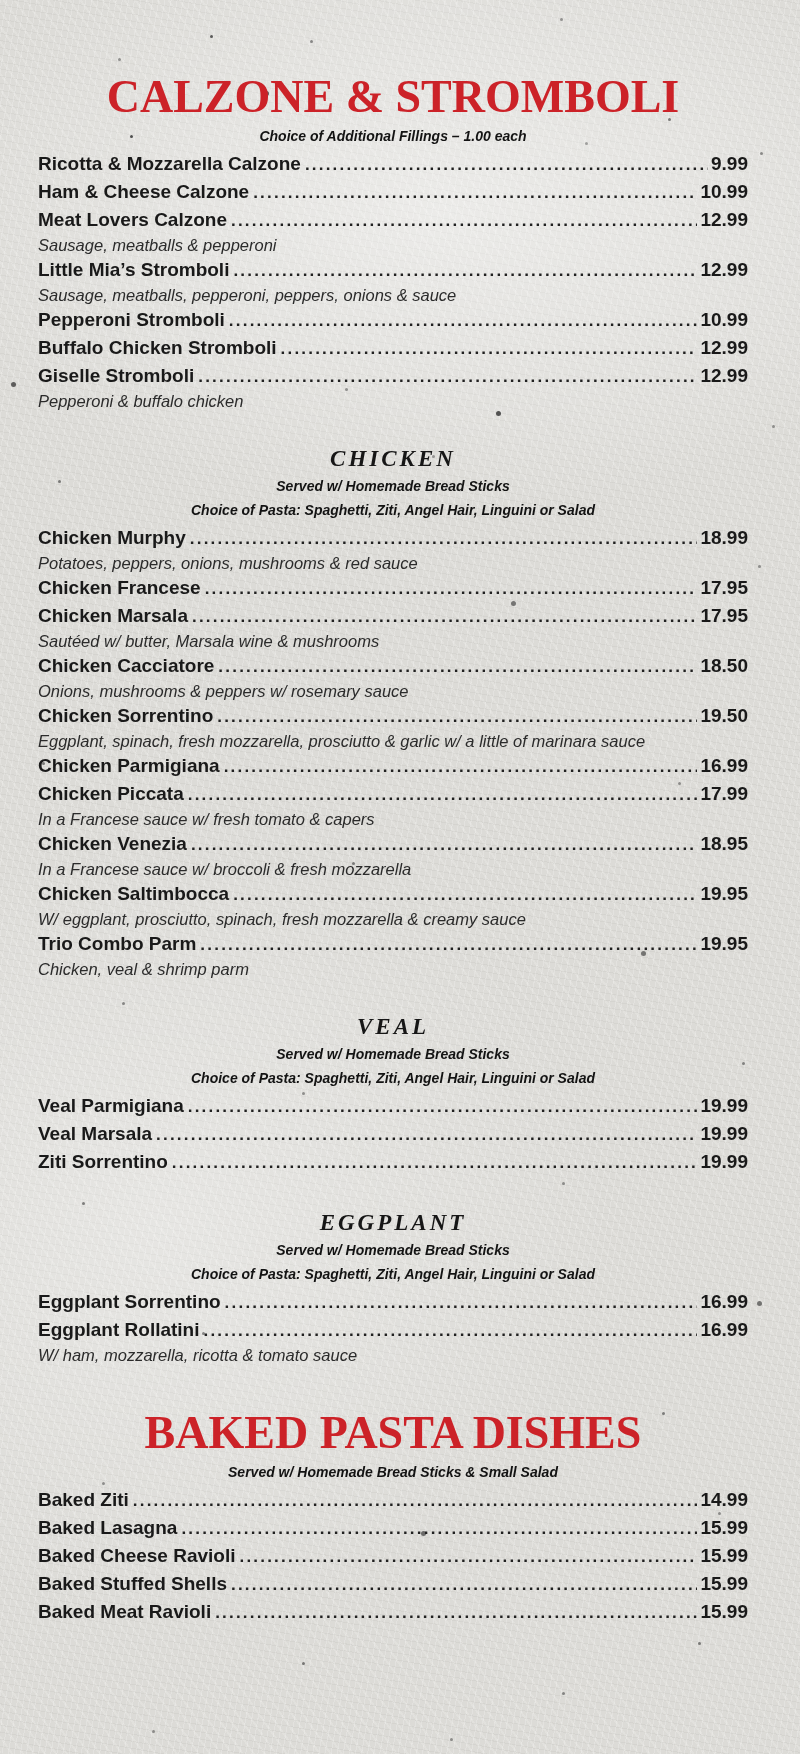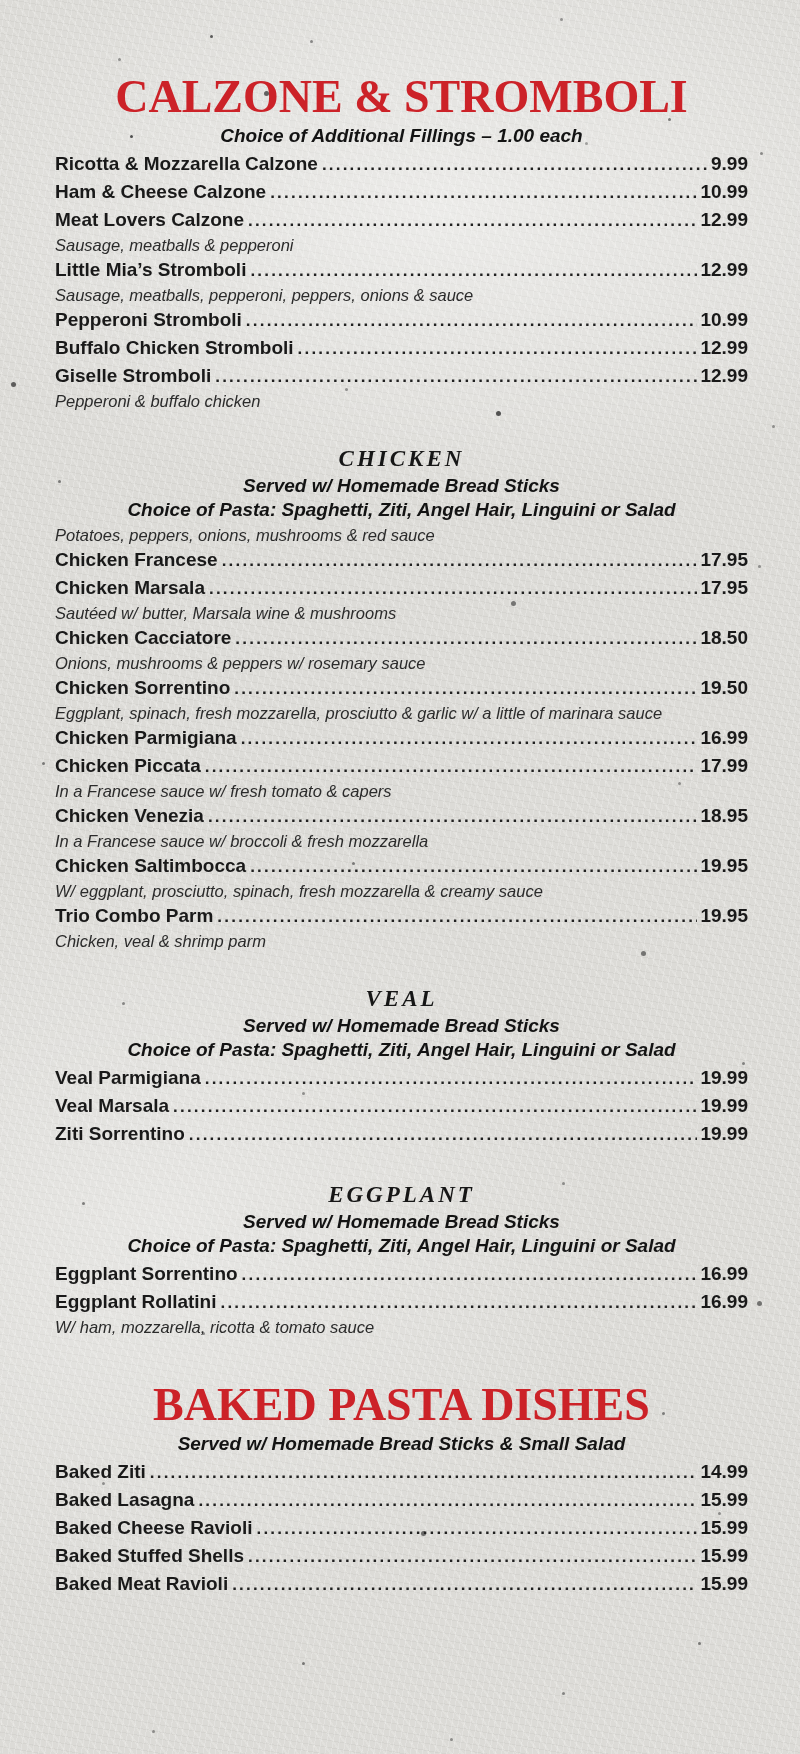--- a/index.html
+++ b/index.html
@@ -41,21 +41,21 @@
       92px 1212px 0 0 rgba(55,55,55,.6), 572px 1192px 0 0 rgba(60,60,60,.5),
       768px 1312px 0 1px rgba(45,45,45,.6), 212px 1342px 0 0 rgba(55,55,55,.55),
       672px 1422px 0 0 rgba(55,55,55,.6), 112px 1492px 0 0 rgba(60,60,60,.5),
       432px 1542px 0 1px rgba(45,45,45,.65), 728px 1522px 0 0 rgba(60,60,60,.5),
       312px 1672px 0 0 rgba(50,50,50,.6), 572px 1702px 0 0 rgba(55,55,55,.55),
       162px 1740px 0 0 rgba(60,60,60,.5), 708px 1652px 0 0 rgba(55,55,55,.6),
       460px 1748px 0 0 rgba(60,60,60,.5), 595px 152px 0 0 rgba(70,70,70,.45),
       355px 398px 0 0 rgba(60,60,60,.5), 128px 68px 0 0 rgba(65,65,65,.5);
   }
 
-  .menu-page{position:relative;padding:74px 52px 0 55px;}
+  .menu-page{position:relative;padding:74px 52px 0 38px;}
 
   .menu-section{margin-top:32px;}
   .menu-section:first-child{margin-top:0;}
   .menu-section:last-child{margin-top:44px;}
 
   .section-title{
     text-align:center;
     font-family:"Liberation Serif",serif;
     font-weight:700;
     font-size:46px;line-height:1;
@@ -70,21 +70,21 @@
     font-size:23px;line-height:30px;
     letter-spacing:3px;
     color:#161616;
     margin:6px 0 0 0;
   }
   .section-notes{margin:0;}
   .note{
     text-align:center;
     font-family:"Liberation Sans",sans-serif;
     font-style:italic;font-weight:700;
-    font-size:19px;line-height:24px;
+    font-size:14px;line-height:24px;
     color:#131313;
   }
   .section-items{margin-top:2px;}
   .menu-item{
     display:flex;align-items:baseline;
     font-weight:700;font-size:19px;line-height:27px;
     color:#191919;
   }
   .item-name{white-space:nowrap;}
   .dots{
@@ -159,20 +159,25 @@
   <div class="item-desc">Pepperoni &amp; buffalo chicken</div>
 </div>
   </section>
     <section class="menu-section">
     <h2 class="sub-title">CHICKEN</h2>
     <div class="section-notes">
         <div class="note">Served w/ Homemade Bread Sticks</div>
         <div class="note">Choice of Pasta: Spaghetti, Ziti, Angel Hair, Linguini or Salad</div>
       </div>
     <div class="section-items">
+  <div class="menu-item">
+    <span class="item-name">Chicken Murphy</span>
+    <span class="dots"></span>
+    <span class="item-price">18.99</span>
+  </div>
   <div class="item-desc">Potatoes, peppers, onions, mushrooms &amp; red sauce</div>
 
   <div class="menu-item">
     <span class="item-name">Chicken Francese</span>
     <span class="dots"></span>
     <span class="item-price">17.95</span>
   </div>
 
   <div class="menu-item">
     <span class="item-name">Chicken Marsala</span>

